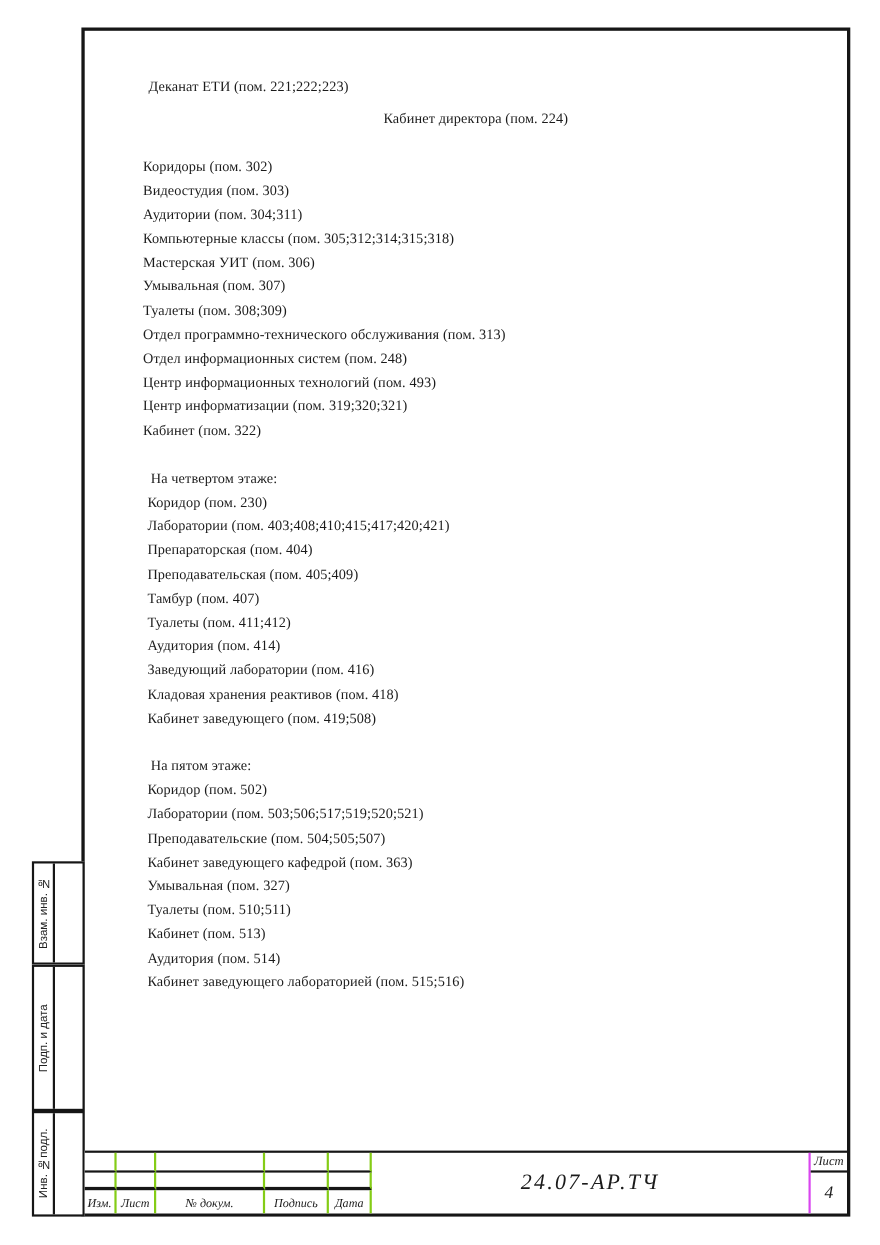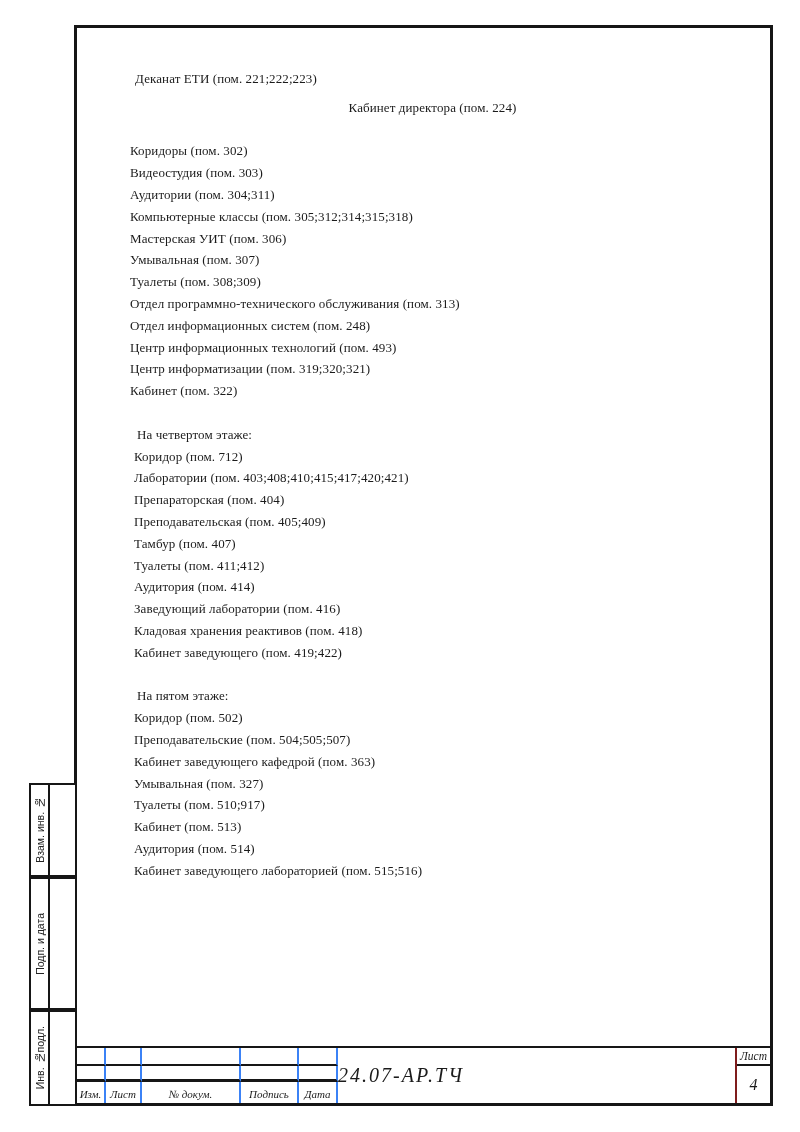--- a/index.html
+++ b/index.html
@@ -74,34 +74,34 @@
     left: 77px; top: 1046px;
     width: 693px; height: 57px;
     box-sizing: border-box;
     border-top: 2.5px solid #161616;
     background: #ffffff;
     display: grid;
     grid-template-columns: 29px 36px 99px 58px 39px 1fr 33px;
     grid-template-rows: 18px 16px 1fr;
   }
   .tb { box-sizing: border-box; }
-  .tb.vline { border-right: 2px solid #3b82f6; }
+  .tb.vline { border-right: 2px solid #84cc16; }
   .tb.r1 { border-bottom: 2px solid #161616; }
   .tb.r2 { border-bottom: 3px solid #161616; }
   .tb-label {
     display: flex; align-items: center; justify-content: center;
     font-style: italic;
     font-size: 11px;
     color: #1b1b1b;
     padding-top: 2px;
   }
   .tb-center {
     grid-column: 6; grid-row: 1 / 4;
-    border-right: 2px solid #7f1d1d;
-    display: flex; align-items: center; justify-content: flex-start;
+    border-right: 2px solid #d946ef;
+    display: flex; align-items: center; justify-content: center;
   }
   .doc-code {
     font-style: italic;
     font-size: 20px;
     letter-spacing: 2px;
     color: #1b1b1b;
   }
   .tb-sheet-label {
     grid-column: 7; grid-row: 1;
     border-bottom: 2px solid #161616;
@@ -133,38 +133,39 @@
       <div class="line">Умывальная (пом. 307)</div>
       <div class="line">Туалеты (пом. 308;309)</div>
       <div class="line">Отдел программно-технического обслуживания (пом. 313)</div>
       <div class="line">Отдел информационных систем (пом. 248)</div>
       <div class="line">Центр информационных технологий (пом. 493)</div>
       <div class="line">Центр информатизации (пом. 319;320;321)</div>
       <div class="line">Кабинет (пом. 322)</div>
     </div>
     <div class="section section-2">
       <div class="floor-header">На четвертом этаже:</div>
-      <div class="line">Коридор (пом. 712)</div>
+      <div class="line">Коридор (пом. 230)</div>
       <div class="line">Лаборатории (пом. 403;408;410;415;417;420;421)</div>
       <div class="line">Препараторская (пом. 404)</div>
       <div class="line">Преподавательская (пом. 405;409)</div>
       <div class="line">Тамбур (пом. 407)</div>
       <div class="line">Туалеты (пом. 411;412)</div>
       <div class="line">Аудитория (пом. 414)</div>
       <div class="line">Заведующий лаборатории (пом. 416)</div>
       <div class="line">Кладовая хранения реактивов (пом. 418)</div>
-      <div class="line">Кабинет заведующего (пом. 419;422)</div>
+      <div class="line">Кабинет заведующего (пом. 419;508)</div>
     </div>
     <div class="section section-3">
       <div class="floor-header">На пятом этаже:</div>
       <div class="line">Коридор (пом. 502)</div>
+      <div class="line">Лаборатории (пом. 503;506;517;519;520;521)</div>
       <div class="line">Преподавательские (пом. 504;505;507)</div>
       <div class="line">Кабинет заведующего кафедрой (пом. 363)</div>
       <div class="line">Умывальная (пом. 327)</div>
-      <div class="line">Туалеты (пом. 510;917)</div>
+      <div class="line">Туалеты (пом. 510;511)</div>
       <div class="line">Кабинет (пом. 513)</div>
       <div class="line">Аудитория (пом. 514)</div>
       <div class="line">Кабинет заведующего лабораторией (пом. 515;516)</div>
     </div>
   </div>
 
 <div class="sb-cell sb-cell-1">
   <div class="sb-labelcol">
     <span>Взам. инв. №</span>
   </div>

